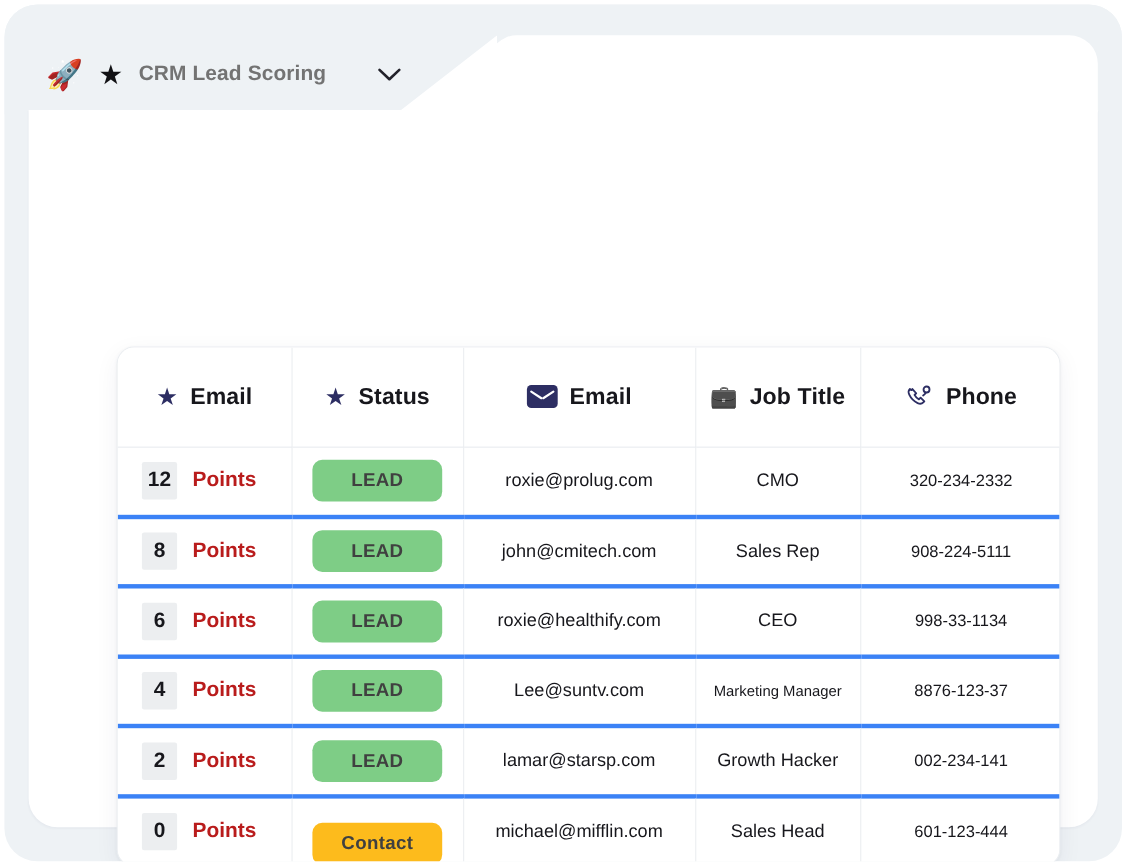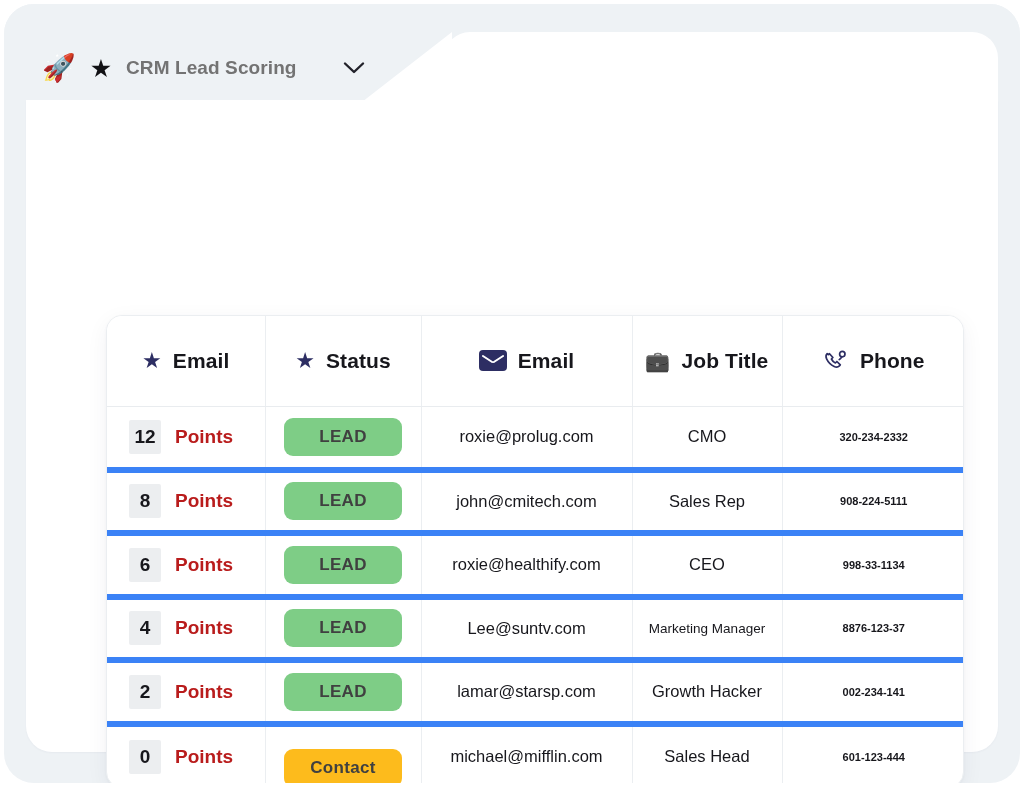--- a/index.html
+++ b/index.html
@@ -190,21 +190,21 @@
   .ico-mail::before { left: 2px;  transform: rotate(33deg); }
   .ico-mail::after  { right: 2px; transform: rotate(-33deg); }
 
   .ico-briefcase { font-size: 20px; line-height: 1; filter: grayscale(1); }
 
   .ico-phone { color: #2d2e63; display: flex; align-items: center; }
 
   tbody td {
     height: 63.5px;
     border-right: 1px solid #ebeef1;
-    border-bottom: 6px solid #3b82f6;
+    border-bottom: 4px solid #3b82f6;
     text-align: center;
     vertical-align: middle;
     padding: 0 8px;
     font-size: 17px;
     color: #17171c;
     font-weight: 500;
   }
   tbody td:last-child { border-right: none; }
   tbody tr:last-child td { border-bottom: none; }
 
@@ -247,21 +247,21 @@
     font-size: 17px;
     font-weight: 700;
     letter-spacing: .3px;
   }
   .badge.lead    { background: #7ecd86; }
   .badge.contact { background: #fdbb1c; margin-top: 22px; }
 
   .email-cell { font-size: 16.5px; font-weight: 500; }
   .job-cell   { font-size: 16.5px; font-weight: 500; }
   .job-cell.small { font-size: 13.5px; margin-top: 28px; }
-  .phone-cell { font-size: 11px; font-weight: 700; }
+  .phone-cell { font-size: 15px; font-weight: 400; }
 </style>
 </head>
 <body>
 
 <div class="stage">
 
   <div class="tabbar">
 
     <div class="card-top-right"></div>
     <div class="card-wedge"></div>

